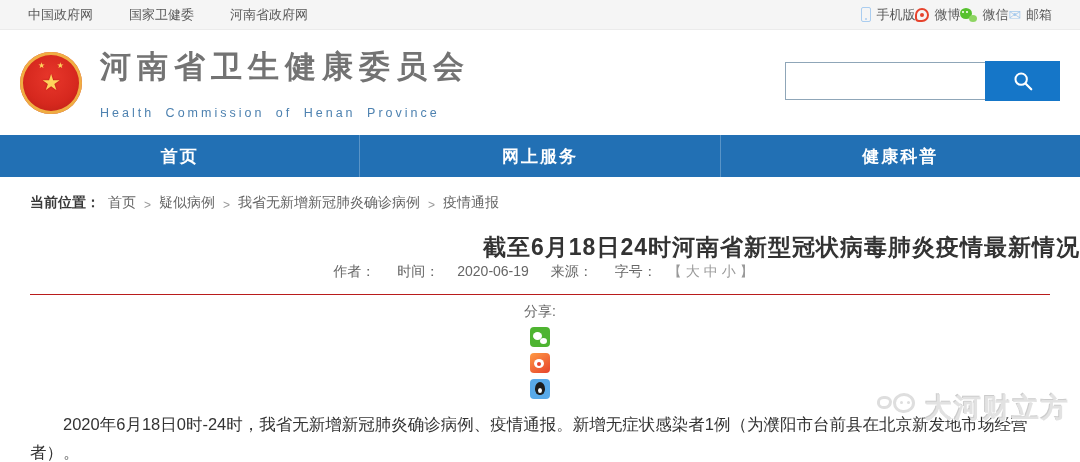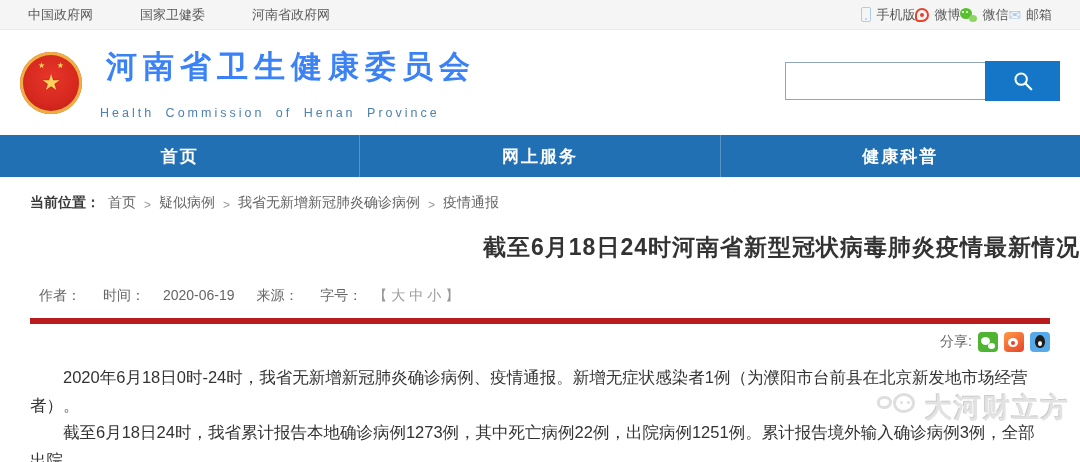--- a/index.html
+++ b/index.html
@@ -4,21 +4,21 @@
 <style>
   * { margin:0; padding:0; box-sizing:border-box; }
   html,body { width:1080px; height:462px; background:#fff; overflow:hidden;
     font-family:"Liberation Sans","DejaVu Sans",sans-serif; }
   .page { position:relative; width:1080px; height:462px; background:#fff; }
 
   
   .topbar { height:30px; background:#f5f5f5; border-bottom:1px solid #ebebeb;
     display:flex; justify-content:space-between; align-items:center; padding:0 28px;
     font-size:13px; color:#595959; }
-  .topbar-left { display:flex; gap:47px; }
+  .topbar-left { display:flex; gap:36px; }
   .topbar-right { display:flex; align-items:center; }
   .topbar a, .toplink { color:#595959; text-decoration:none; cursor:pointer; display:flex; align-items:center; gap:5px; }
 
   .phone-ic { width:10px; height:15px; border:1px solid #aacdf0; border-radius:2px; display:inline-block; position:relative; }
   .phone-ic::after { content:""; position:absolute; bottom:1px; left:3px; width:2px; height:2px; background:#aacdf0; border-radius:50%; }
   .weibo-ic { width:14px; height:14px; border:2px solid #e6432d; border-radius:50% 50% 50% 4px; display:inline-block; position:relative; }
   .weibo-ic::after { content:""; position:absolute; top:3px; left:3px; width:4px; height:4px; background:#e6432d; border-radius:50%; }
   .wechat-ic { width:17px; height:14px; position:relative; display:inline-block; }
   .wechat-ic .b1 { position:absolute; left:0; top:0; width:12px; height:11px; background:#57c12f; border-radius:50%; }
   .wechat-ic .b1::after { content:""; position:absolute; top:3px; left:2px; width:2px; height:2px; background:#fff; border-radius:50%; box-shadow:4px 0 0 #fff; }
@@ -28,21 +28,21 @@
   
   .masthead { height:105px; background:#fff; display:flex; align-items:center; padding:0 20px; position:relative; }
   .emblem { width:62px; height:62px; border-radius:50%;
     background:radial-gradient(circle at 50% 42%, #e8372b 0%, #d6281e 55%, #b01a12 100%);
     box-shadow:inset 0 0 0 3px rgba(246,198,74,.85);
     display:flex; align-items:center; justify-content:center; position:relative; }
   .emblem .star { color:#ffd35c; font-size:22px; line-height:1; text-shadow:0 0 2px #a8130c; }
   .emblem .star-small { position:absolute; color:#ffd35c; font-size:8px; }
   .s1{ top:9px;  left:18px; } .s2{ top:9px; right:18px; }
   .brand { margin-left:18px; }
-  .brand-title { font-size:31px; font-weight:bold; color:#3b82f6; letter-spacing:6px; font-family:"Liberation Sans","DejaVu Sans",sans-serif;margin-left:6px; }
+  .brand-title { font-size:31px; font-weight:bold; color:#737373; letter-spacing:6px; font-family:"Liberation Sans","DejaVu Sans",sans-serif; }
   .brand-sub { margin-top:18px; font-size:12.5px; color:#4e82b0; letter-spacing:3px; word-spacing:5px; }
 
   .searchbox { position:absolute; right:20px; top:32px; display:flex; }
   .searchbox input { width:200px; height:38px; border:1px solid #8fa6b8; border-right:none;
     outline:none; padding:0 10px; font-size:15px; background:#fff; }
   .searchbox button { width:75px; height:40px; background:#1576c8; border:none; cursor:pointer;
     display:flex; align-items:center; justify-content:center; margin-top:-1px; }
 
   
   .mainnav { height:42px; background:#2270b4; display:flex; }
@@ -52,26 +52,26 @@
   .mainnav .navitem:last-child { border-right:none; }
 
   
   .crumbs { padding:17px 30px 0; font-size:14px; color:#666; display:flex; gap:8px; align-items:flex-end; }
   .crumbs .loc { color:#3a3a3a; font-weight:bold; }
   .crumbs a { color:#666; text-decoration:none; cursor:pointer; }
   .crumbs .sep { color:#999; font-size:12px; }
 
   
   .art-title { margin-top:20px; text-align:right; font-size:23px; font-weight:bold; color:#333; letter-spacing:1px; }
-  .art-meta { margin:24px 30px 0; padding-bottom:13px; border-bottom:6px solid #b91c1c;
-    text-align:left; font-size:14px; color:#666; }
+  .art-meta { margin:0 30px 0; padding-bottom:13px; border-bottom:1px solid #b91c1c;
+    text-align:center; font-size:14px; color:#666; }
   .art-meta span { margin:0 9px; }
   .art-meta .dim { color:#9a9a9a; margin:0 2px; cursor:pointer; }
   .share-row { margin:8px 30px 0; display:flex; justify-content:flex-end; align-items:center; gap:6px;
-    font-size:14px; color:#666; }
+    font-size:14px; color:#666;flex-direction:column; }
   .sicon { width:20px; height:20px; border-radius:4px; position:relative; cursor:pointer; display:inline-block; }
   .sicon.wx { background:#4eb431; }
   .sicon.wx::before { content:""; position:absolute; left:3px; top:5px; width:9px; height:8px; background:#fff; border-radius:50%; }
   .sicon.wx::after { content:""; position:absolute; right:3px; bottom:3px; width:7px; height:6px; background:#fff; border-radius:50%; }
   .sicon.wb { background:linear-gradient(145deg,#ff9a44,#e6432d); }
   .sicon.wb::before { content:""; position:absolute; left:4px; top:6px; width:10px; height:9px; background:#fff; border-radius:50%; }
   .sicon.wb::after { content:""; position:absolute; left:7px; top:9px; width:4px; height:4px; background:#e6432d; border-radius:50%; }
   .sicon.qq { background:#58a9e9; }
   .sicon.qq::before { content:""; position:absolute; left:5px; top:3px; width:10px; height:13px; background:#1d1d1d; border-radius:50% 50% 45% 45%; }
   .sicon.qq::after { content:""; position:absolute; left:8px; top:9px; width:4px; height:5px; background:#fff; border-radius:50%; }

